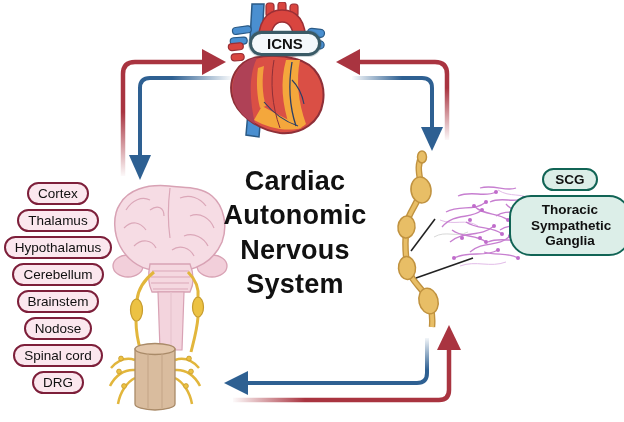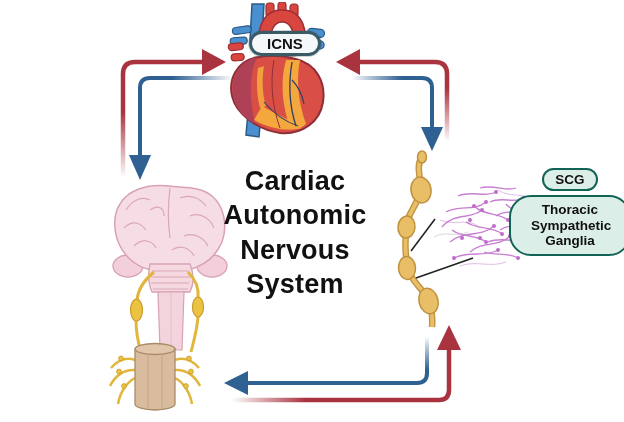--- a/index.html
+++ b/index.html
@@ -267,19 +267,29 @@
     </g>
   </svg>
 
   <div class="abs" id="icns">ICNS</div>
 
   <div class="abs" id="title">Cardiac
 Autonomic
 Nervous
 System</div>
 
+  <div class="abs" id="left-labels">
+    <div class="pill-red">Cortex</div>
+    <div class="pill-red">Thalamus</div>
+    <div class="pill-red">Hypothalamus</div>
+    <div class="pill-red">Cerebellum</div>
+    <div class="pill-red">Brainstem</div>
+    <div class="pill-red">Nodose</div>
+    <div class="pill-red">Spinal cord</div>
+    <div class="pill-red">DRG</div>
+  </div>
 
   <div class="abs" id="right-labels">
     <div class="pill-green">SCG</div>
     <div class="pill-green multi">Thoracic Sympathetic Ganglia</div>
   </div>
 
 </div>
 
 </body></html>

